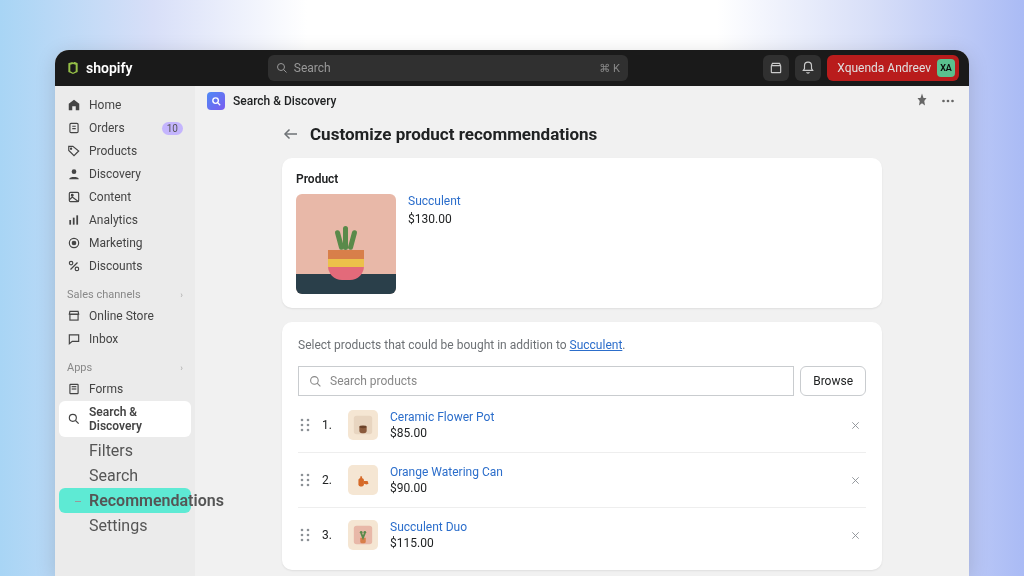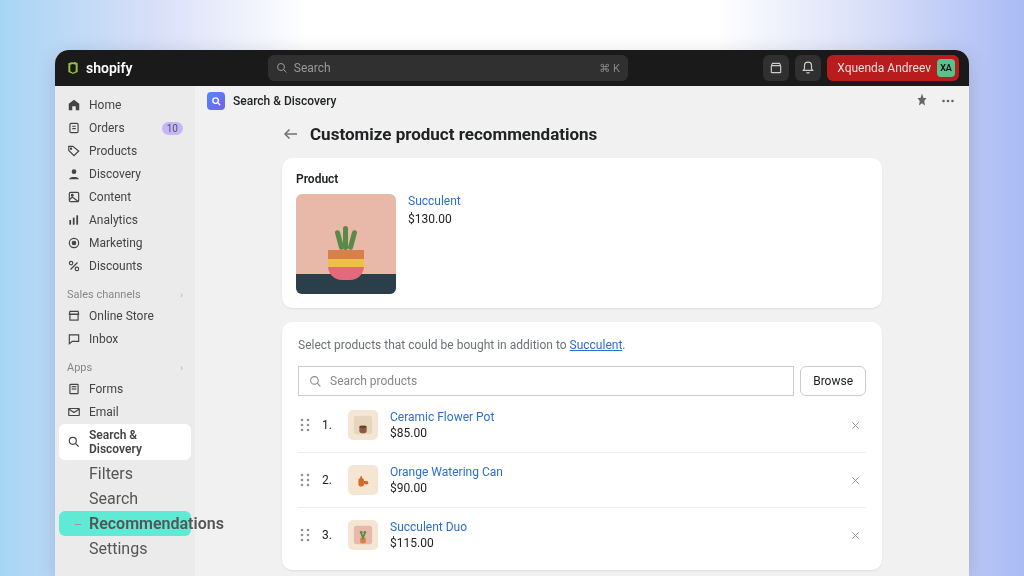--- a/index.html
+++ b/index.html
@@ -240,27 +240,20 @@
         <span class="chev">›</span>
       </div>
       <div class="item">
         <svg class="ico" viewBox="0 0 24 24" fill="none" stroke="#444" stroke-width="2">
             <rect x="5" y="4" width="14" height="16" rx="1"></rect>
             <line x1="8" y1="8" x2="16" y2="8"></line>
             <line x1="8" y1="12" x2="16" y2="12"></line>
           </svg>
         <span>Forms</span>
       </div>
-      <div class="item">
-        <svg class="ico" viewBox="0 0 24 24" fill="none" stroke="#444" stroke-width="2">
-            <rect x="3" y="6" width="18" height="12" rx="1"></rect>
-            <path d="M3 7l9 6 9-6"></path>
-          </svg>
-        <span>Email</span>
-      </div>
       <div class="item active">
         <svg class="ico" viewBox="0 0 24 24" fill="none" stroke="#444" stroke-width="2">
             <circle cx="10" cy="10" r="6"></circle>
             <line x1="20" y1="20" x2="15" y2="15"></line>
           </svg>
         <span>Search &amp; Discovery</span>
       </div>
       <div class="sub">Filters</div>
       <div class="sub">Search</div>
       <div class="sub active">Recommendations</div>

